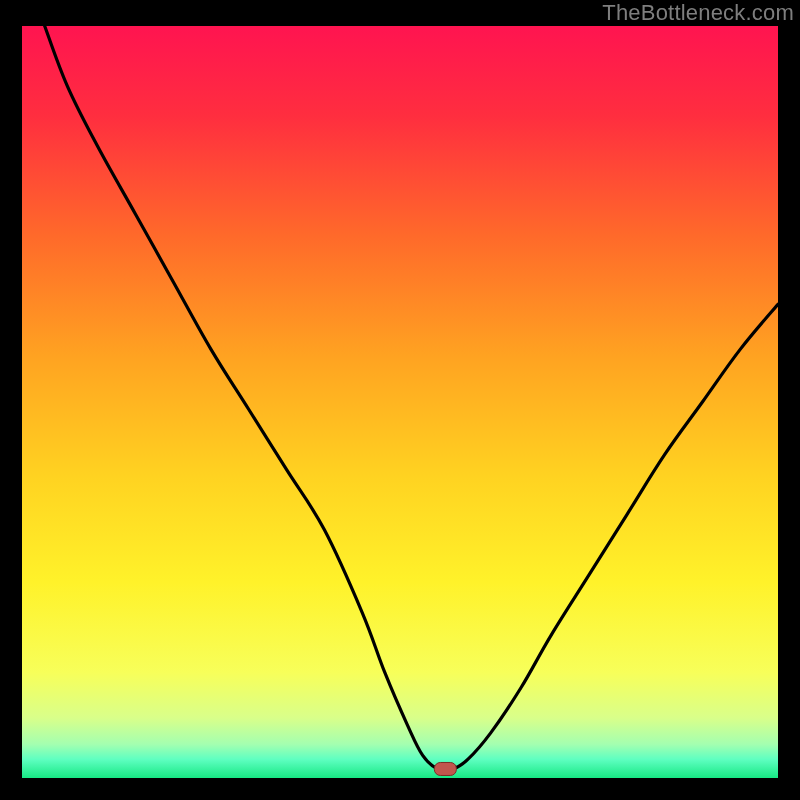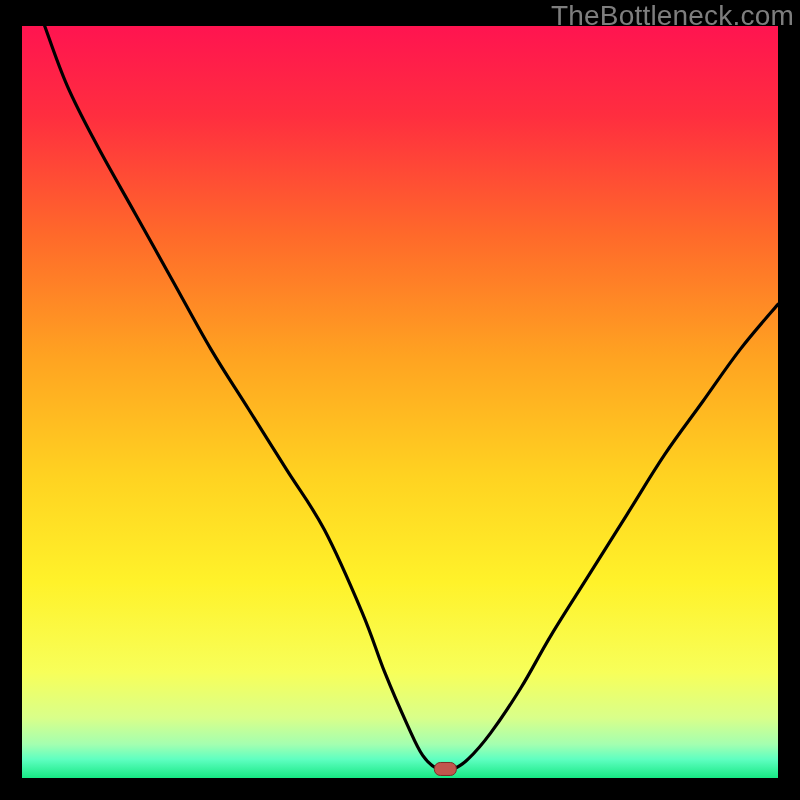--- a/index.html
+++ b/index.html
@@ -15,21 +15,21 @@
     position: relative;
     width: 800px;
     height: 800px;
     background: #000;
   }
   .watermark {
     position: absolute;
     top: 0;
     right: 6px;
     color: #7e7e7e;
-    font-size: 28px;
+    font-size: 22px;
     font-weight: 500;
     letter-spacing: 0.2px;
     user-select: none;
   }
   .plot {
     position: absolute;
     left: 22px;
     top: 26px;
     width: 756px;
     height: 752px;

